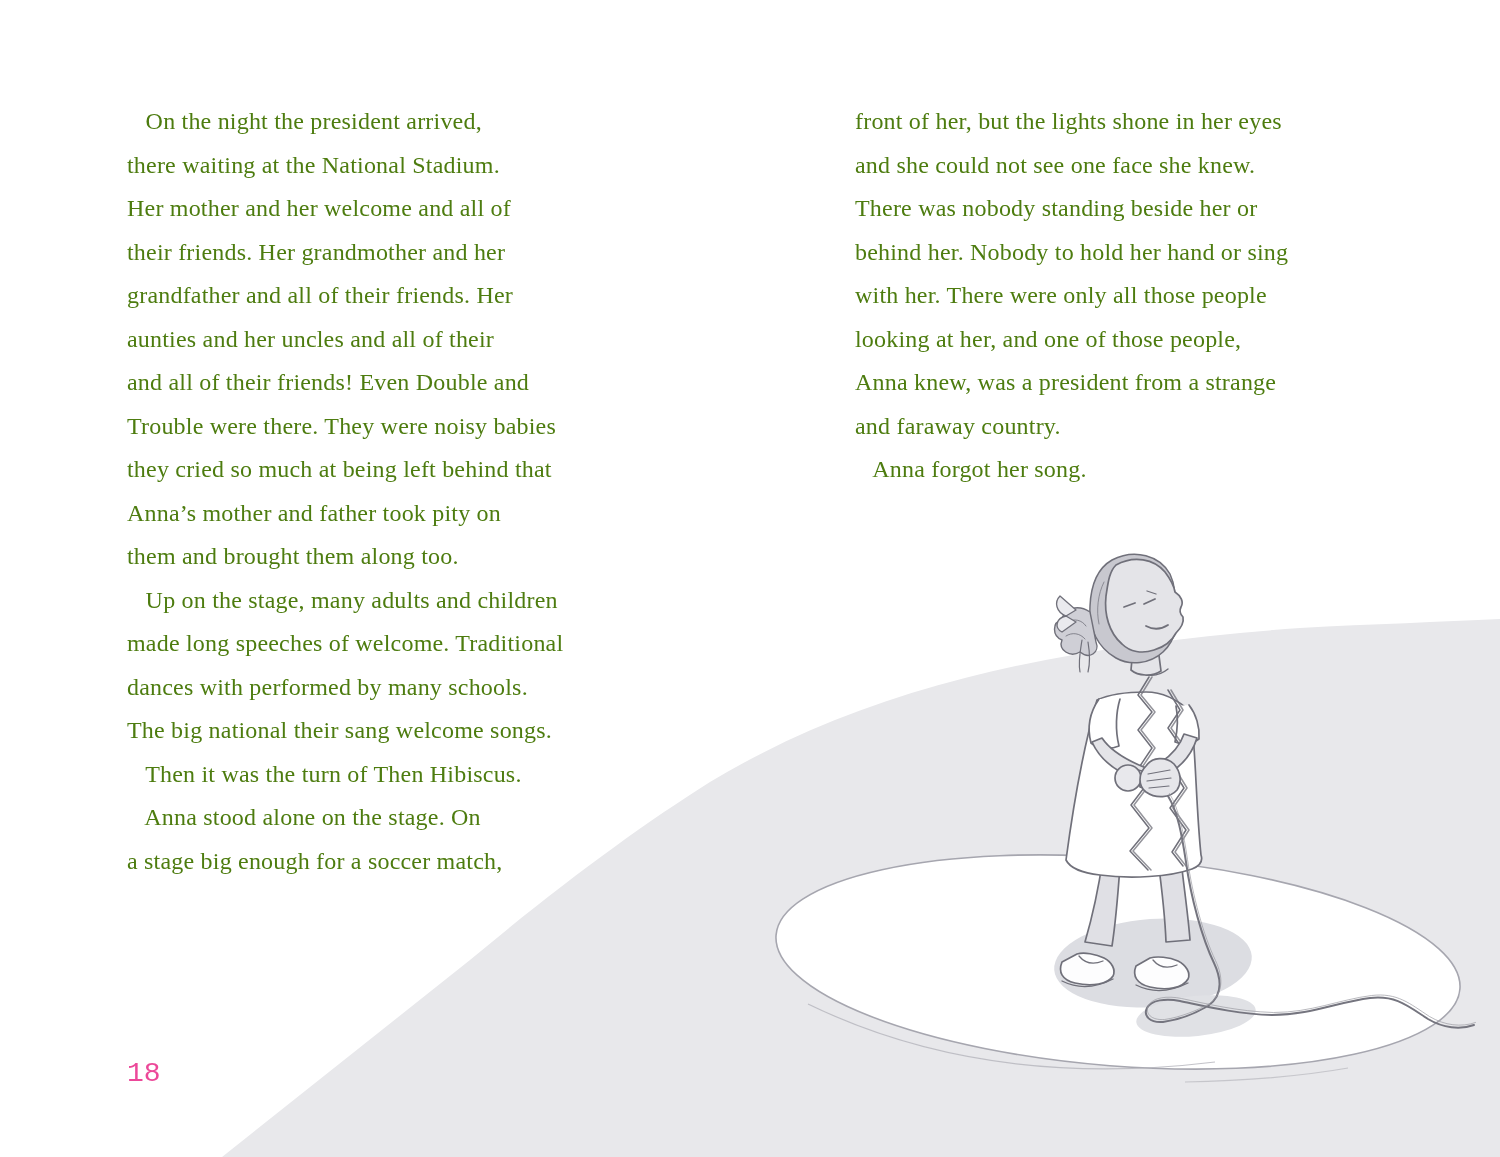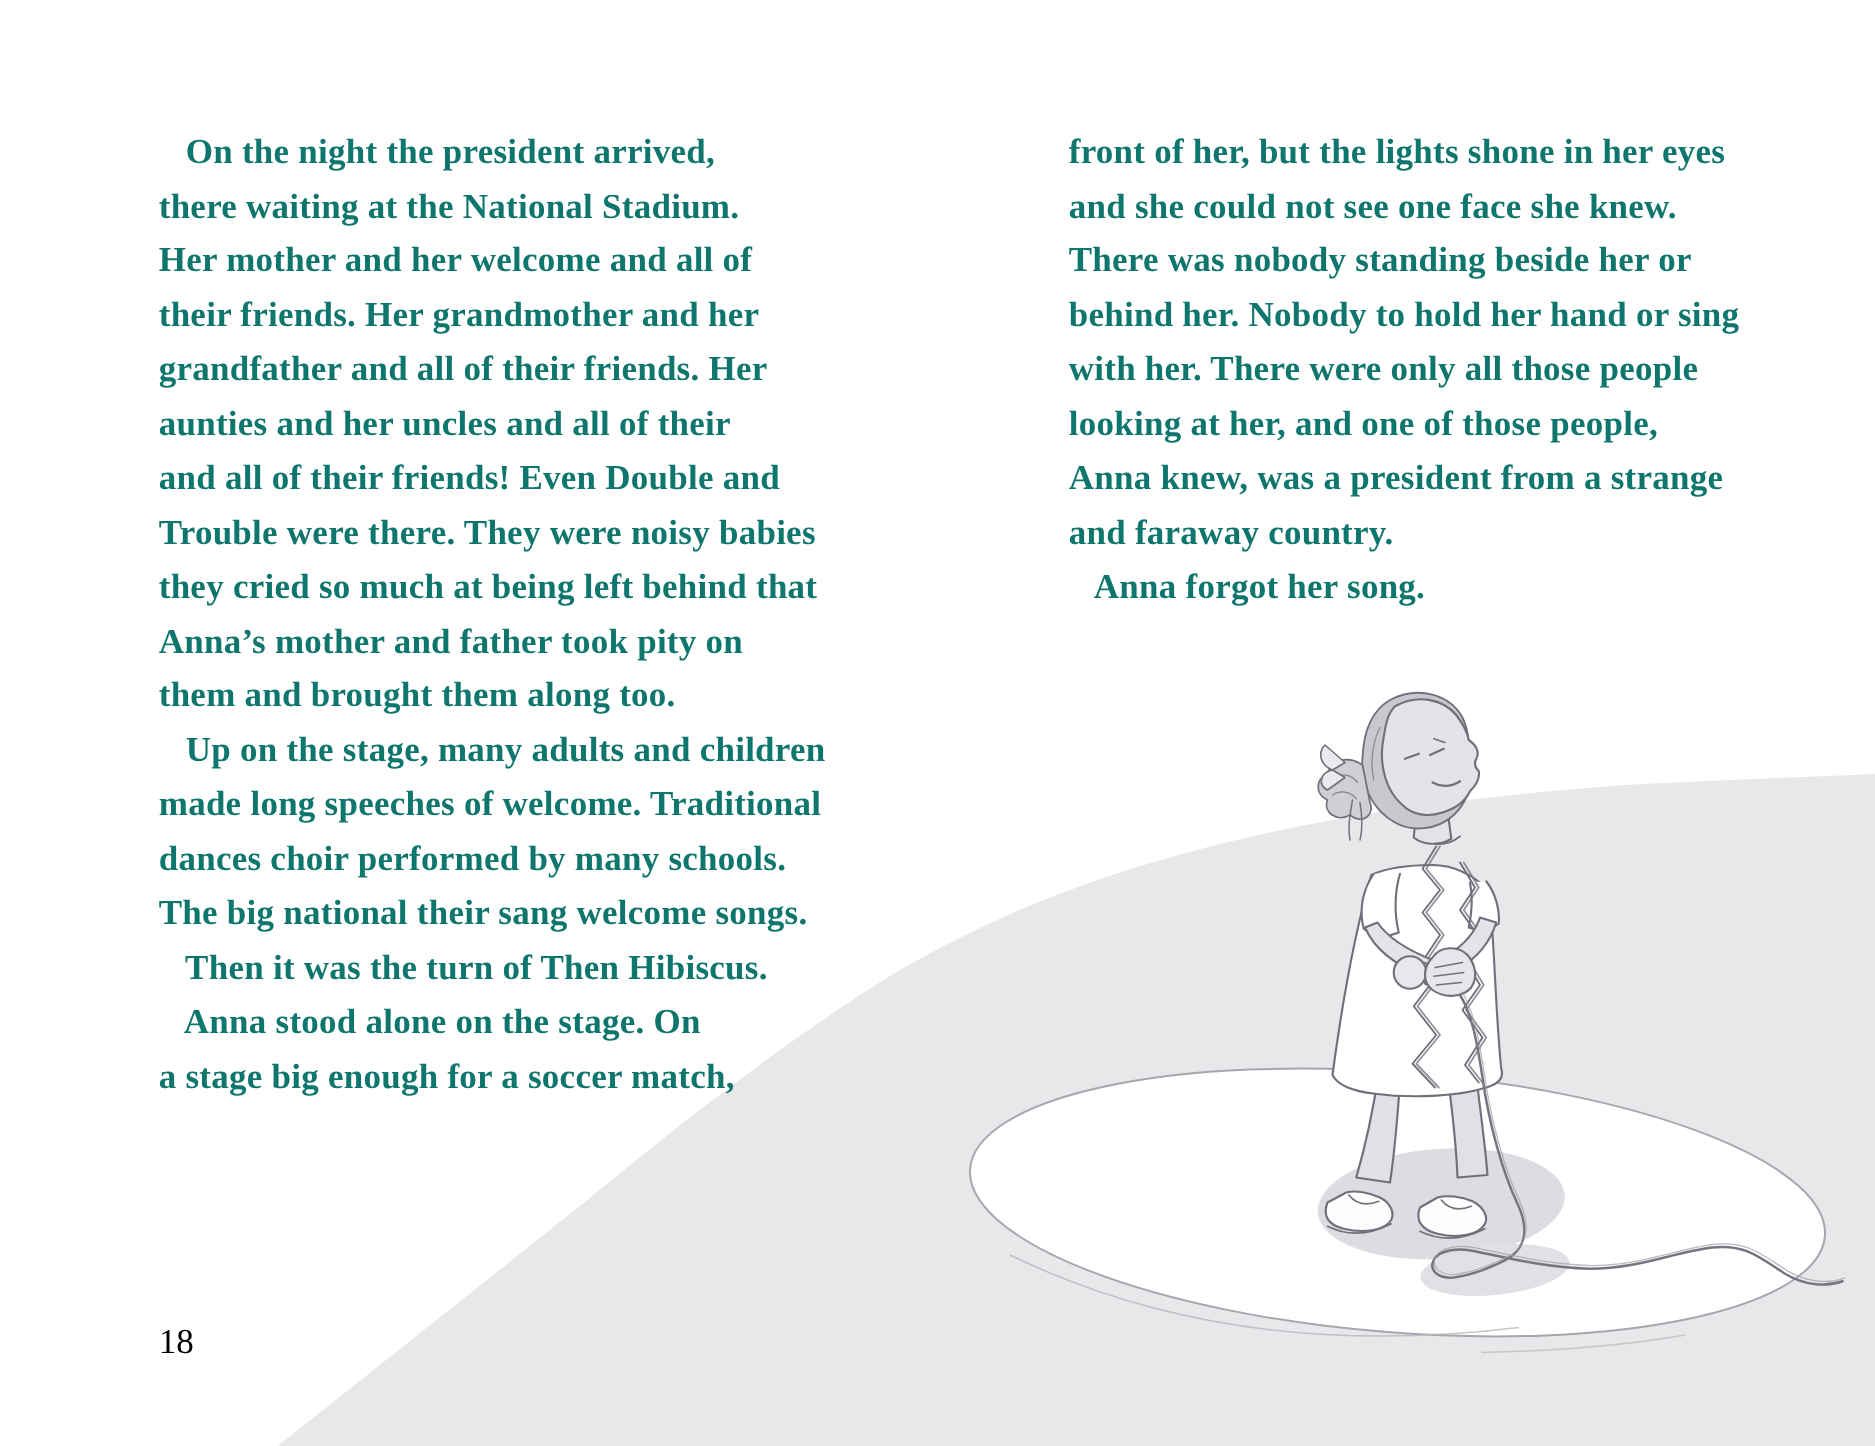--- a/index.html
+++ b/index.html
@@ -10,33 +10,32 @@
     overflow:hidden;
     font-family:"Liberation Serif","DejaVu Serif",serif;
     color:#45454b;
   }
   .illustration{
     position:absolute;left:0;top:0;width:1500px;height:1157px;
   }
   .text-col{
     position:absolute;
     top:100px;
-    font-size:28px;
+    font-size:24px;
     line-height:43.5px;
     letter-spacing:0.2px;
-    color:#0f766e;
-    font-weight:bold;
+    color:#4d7c0f;
   }
   .text-col .line{white-space:pre;}
   .left-col{left:127px;width:560px;}
   .right-col{left:855px;width:575px;}
   .page-number{
     position:absolute;
     left:127px;top:1058px;
-    font-size:28px;color:#000000;
+    font-size:28px;color:#ec4899;font-family:Liberation Mono, monospace;
   }
 </style>
 </head>
 <body>
 
 <div class="page">
 
   <svg class="illustration" viewBox="0 0 1500 1157" aria-hidden="true">
 
     <g>
@@ -195,21 +194,21 @@
       <div class="line">their friends. Her grandmother and her</div>
       <div class="line">grandfather and all of their friends. Her</div>
       <div class="line">aunties and her uncles and all of their</div>
       <div class="line">and all of their friends! Even Double and</div>
       <div class="line">Trouble were there. They were noisy babies</div>
       <div class="line">they cried so much at being left behind that</div>
       <div class="line">Anna’s mother and father took pity on</div>
       <div class="line">them and brought them along too.</div>
       <div class="line">   Up on the stage, many adults and children</div>
       <div class="line">made long speeches of welcome. Traditional</div>
-      <div class="line">dances choir performed by many schools.</div>
+      <div class="line">dances with performed by many schools.</div>
       <div class="line">The big national their sang welcome songs.</div>
       <div class="line">   Then it was the turn of Then Hibiscus.</div>
       <div class="line">   Anna stood alone on the stage. On</div>
       <div class="line">a stage big enough for a soccer match,</div>
     </div>
 
   <div class="text-col right-col">
       <div class="line">front of her, but the lights shone in her eyes</div>
       <div class="line">and she could not see one face she knew.</div>
       <div class="line">There was nobody standing beside her or</div>

